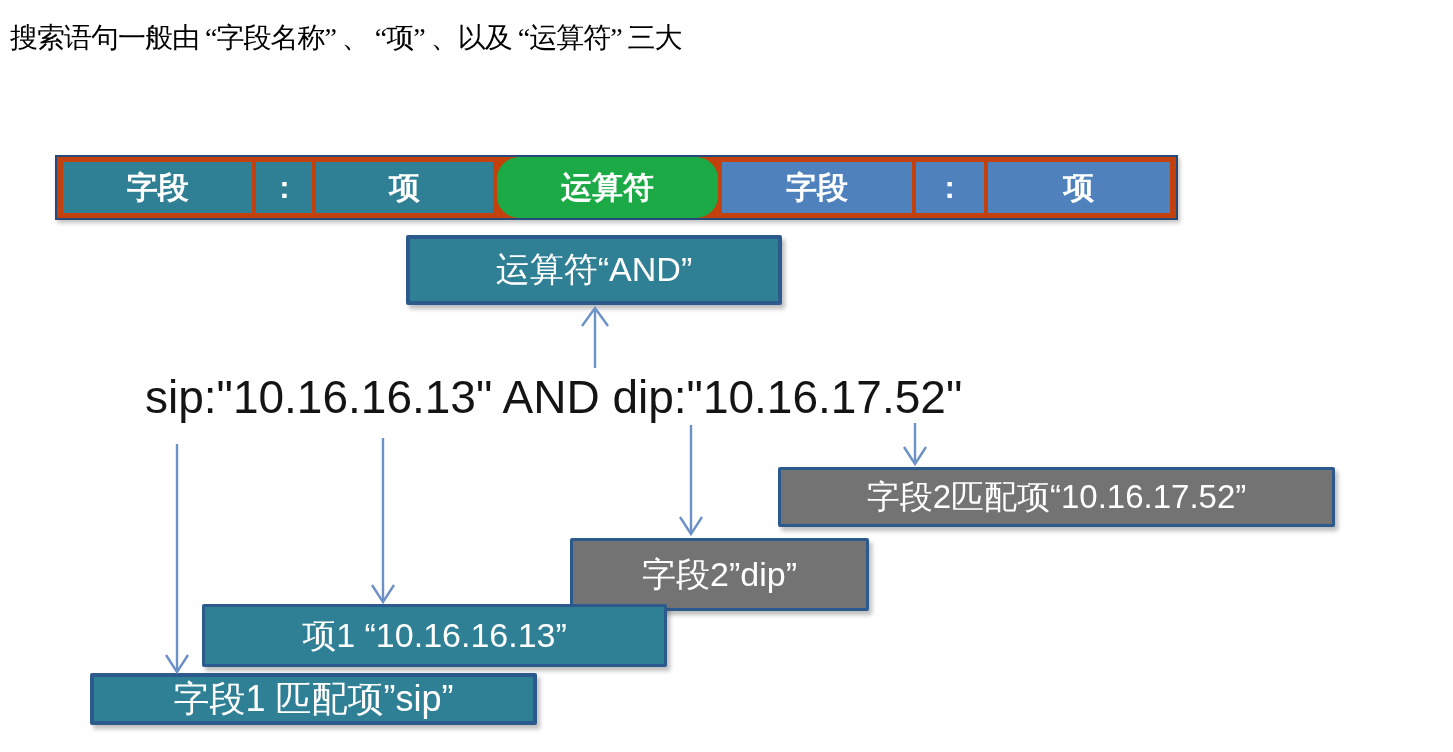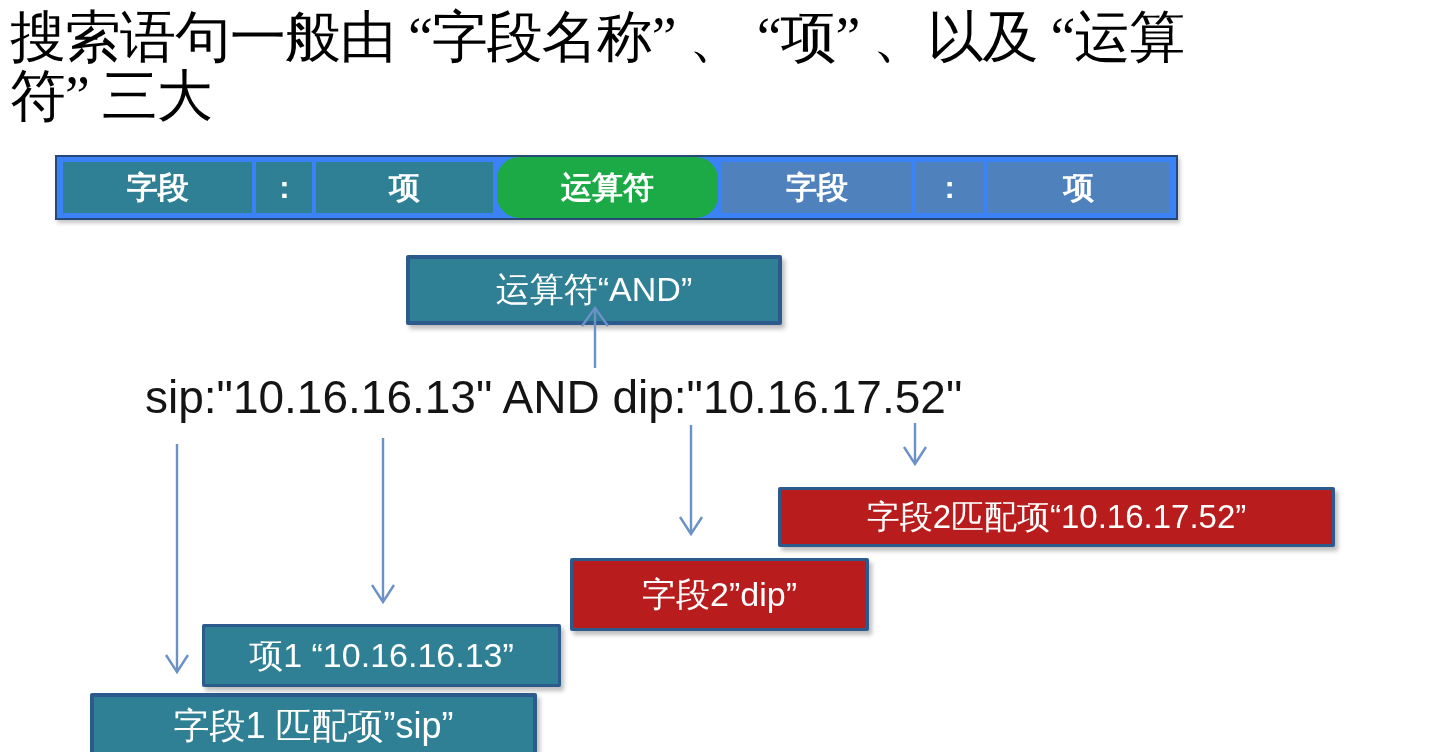--- a/index.html
+++ b/index.html
@@ -8,28 +8,28 @@
     width:1453px;height:752px;
     background:#ffffff;
     overflow:hidden;
     font-family:"Liberation Sans","DejaVu Sans",sans-serif;
   }
 
   
   .title{
     position:absolute;left:10px;top:8px;width:1180px;
     font-family:"Liberation Serif","DejaVu Serif",serif;
-    font-size:56px;line-height:59px;color:#000;
+    font-size:28px;line-height:59px;color:#000;
     letter-spacing:-1px;
   }
 
   
   .syntax-bar{
     position:absolute;left:55px;top:155px;width:1123px;height:65px;
-    background:#3b82f6;
+    background:#c2410c;
     border:2px solid #27497A;
     box-sizing:border-box;
     padding:5px 6px;
     display:flex;gap:4px;
     box-shadow:2px 3px 4px rgba(90,90,90,.35);
   }
   .seg{
     display:flex;align-items:center;justify-content:center;
     color:#fff;font-size:31px;font-weight:600;
   }
@@ -39,30 +39,29 @@
   .w1{flex:190;} .w2{flex:56;} .w3{flex:177;} .w4{flex:222;border-radius:22px;}
   .w5{flex:190;} .w6{flex:68;} .w7{flex:183;}
 
   
   .box{
     position:absolute;box-sizing:border-box;
     display:flex;align-items:center;justify-content:center;
     color:#fff;
     border:4px solid #2D5A8C;border-radius:2px;
     box-shadow:3px 4px 4px rgba(70,70,70,.35);
-    margin-top:20px;
   }
   .box-teal{background:#2F8095;}
-  .box-blue{background:#b91c1c;}
+  .box-blue{background:#737373;}
 
   #operator-box{left:406px;top:235px;width:376px;height:70px;font-size:34px;}
   #field2-match-box{left:778px;top:467px;width:557px;height:60px;font-size:33px;border-width:3px;}
   #field2-box{left:570px;top:538px;width:299px;height:73px;font-size:34px;border-width:3px;}
-  #term1-box{left:202px;top:604px;width:359px;height:63px;font-size:34px;border-width:3px;}
-  #field1-match-box{left:90px;top:673px;width:447px;height:66px;font-size:36px;}
+  #term1-box{left:202px;top:604px;width:465px;height:63px;font-size:34px;border-width:3px;}
+  #field1-match-box{left:90px;top:673px;width:447px;height:52px;font-size:36px;}
 
   
   .query{
     position:absolute;left:145px;top:370px;
     font-size:46px;color:#141414;letter-spacing:0;
     white-space:nowrap;
   }
 
   
   #arrows{position:absolute;left:0;top:0;pointer-events:none;}

